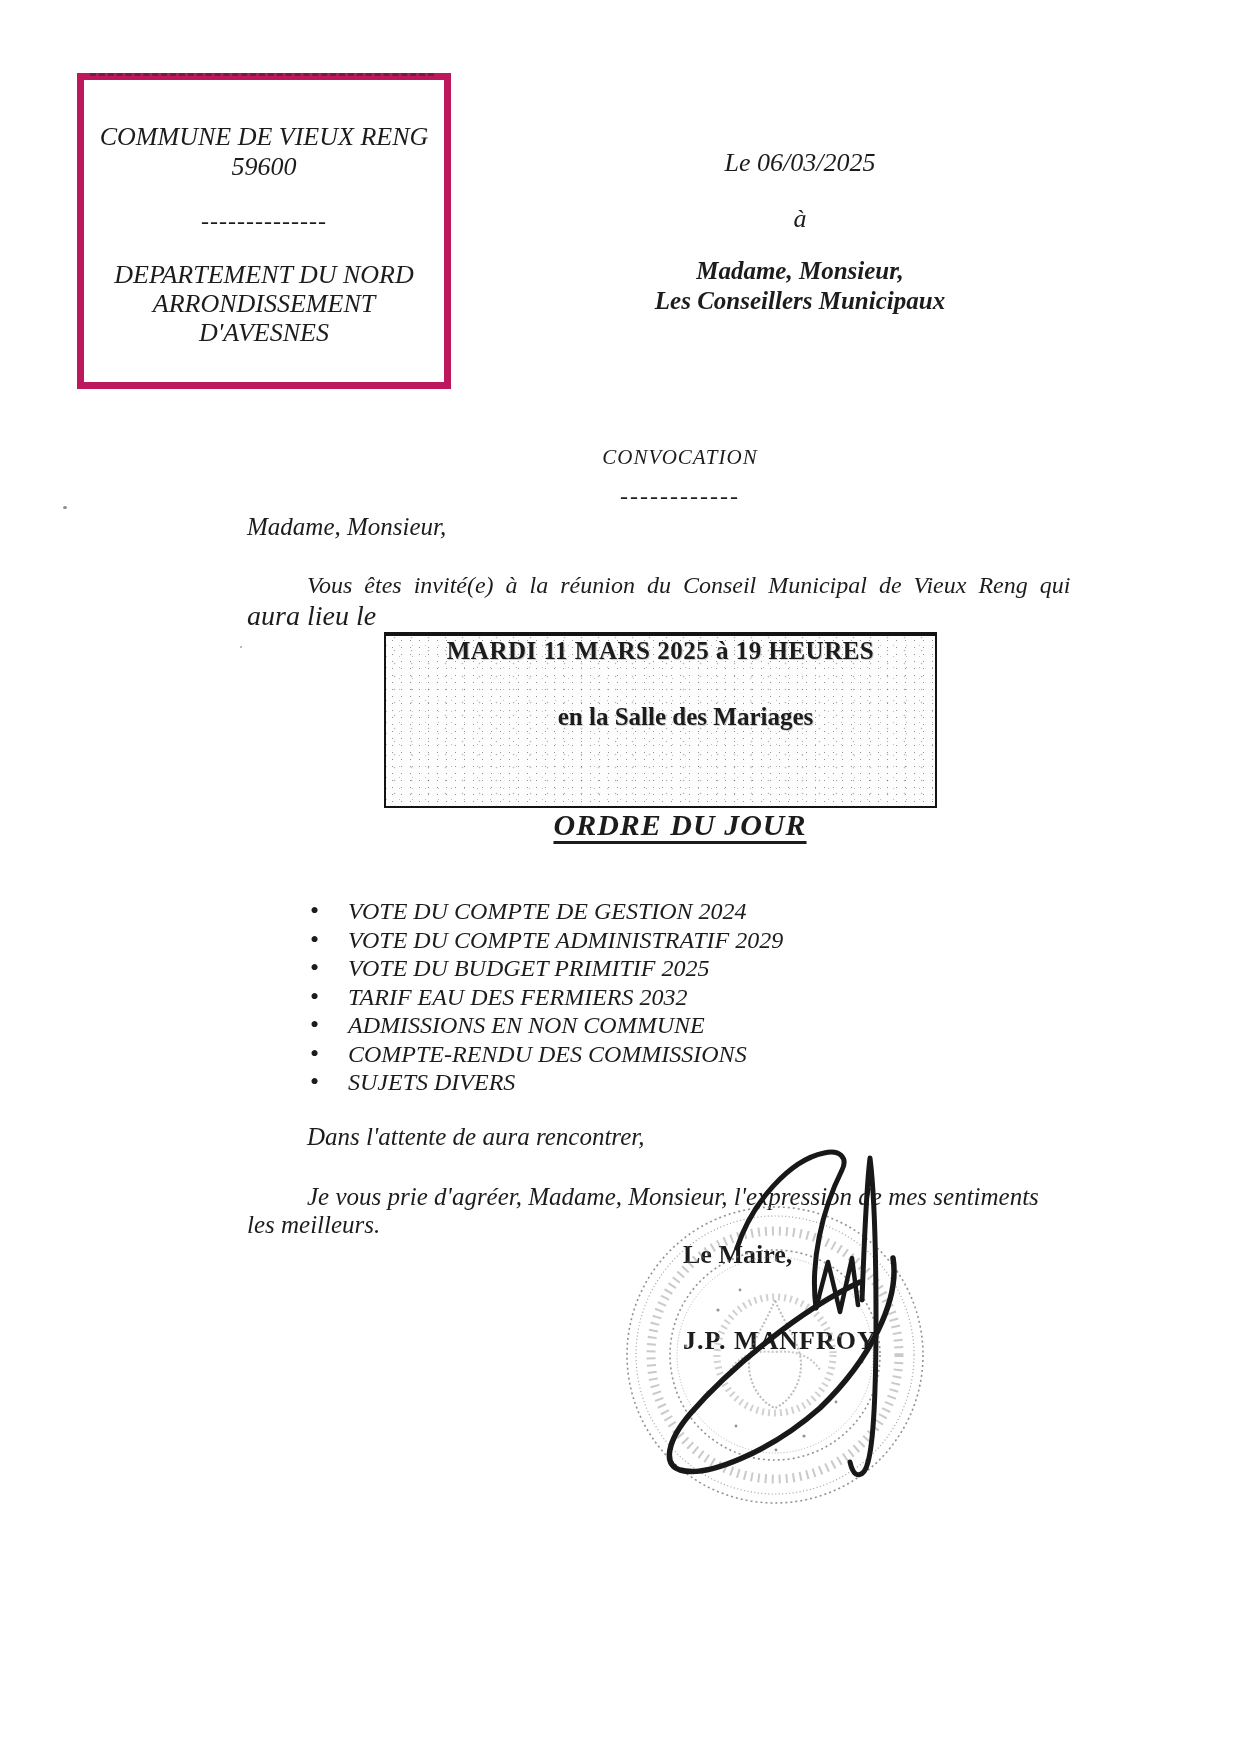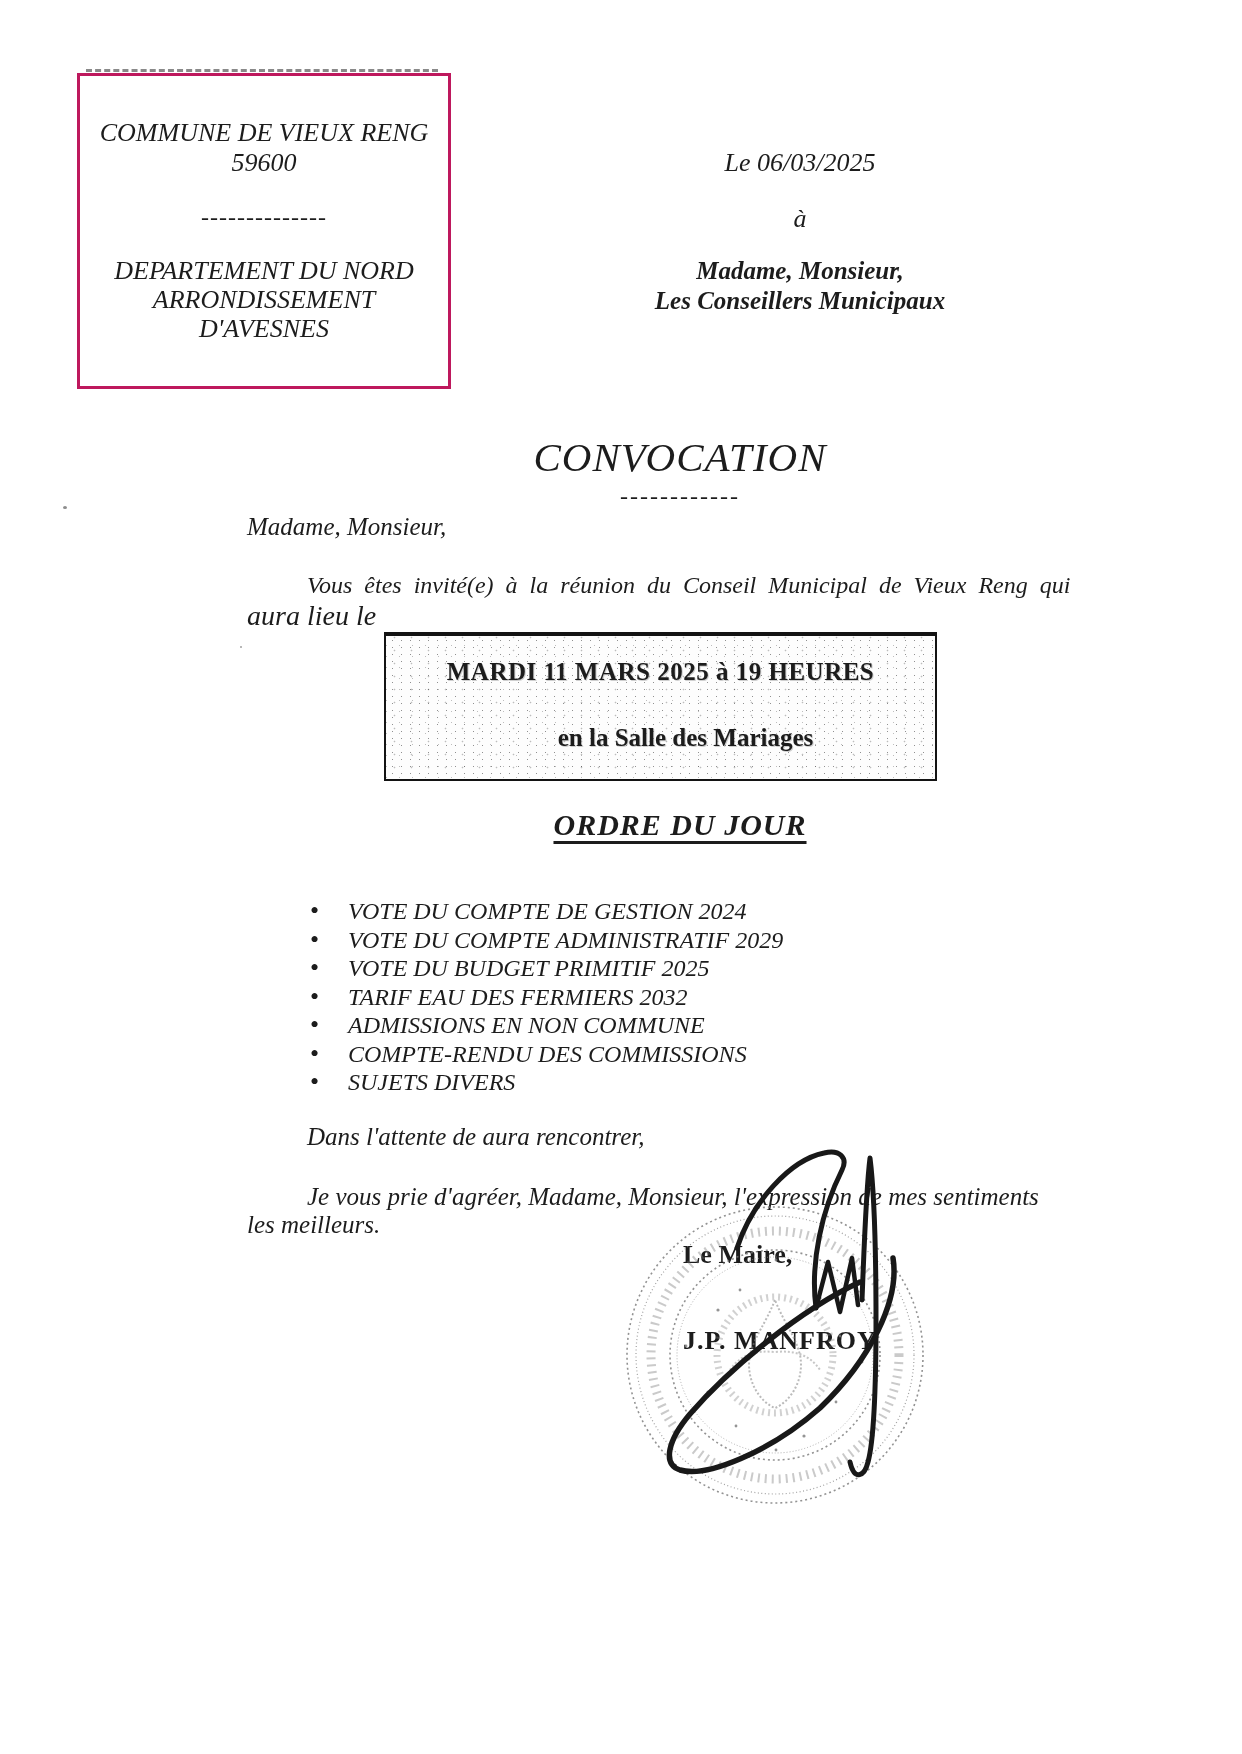--- a/index.html
+++ b/index.html
@@ -10,21 +10,21 @@
     background:#ffffff;
     overflow:hidden;
     font-family:"Liberation Serif","DejaVu Serif",serif;
     color:#1c1c1c;
   }
   .abs{position:absolute;}
 
   
   .letterhead-box{
     left:77px;top:73px;width:374px;height:316px;
-    border:3px solid #be185d;
+    border:7px solid #be185d;
     text-align:center;
     font-style:italic;
     box-sizing:border-box;
     padding-top:42px;
   }
   .letterhead-box::before{
     content:"";position:absolute;left:6px;right:10px;top:-7px;
     border-top:3px dashed #2a2a2a;opacity:.55;
   }
   .lh-line{font-size:26px;line-height:30px;}
@@ -35,35 +35,34 @@
   
   .header-right{left:600px;top:112px;width:400px;text-align:center;}
   .hr-republic{font-size:22px;font-style:italic;letter-spacing:1px;line-height:26px;}
   .hr-date{font-size:26px;font-style:italic;margin-top:36px;line-height:30px;}
   .hr-a{font-size:26px;font-style:italic;margin-top:26px;line-height:30px;}
   .hr-rec1{font-size:25px;font-style:italic;font-weight:bold;margin-top:22px;line-height:30px;}
   .hr-rec2{font-size:25px;font-style:italic;font-weight:bold;line-height:30px;}
 
   
   .title-block{left:430px;top:438px;width:500px;text-align:center;}
-  .title-text{font-size:41px;font-style:italic;letter-spacing:1px;line-height:38px;}
+  .title-text{font-size:21px;font-style:italic;letter-spacing:1px;line-height:38px;}
   .title-sep{font-size:24px;letter-spacing:2px;line-height:20px;margin-top:10px;}
 
   
   .salutation{left:247px;top:513px;font-size:25px;font-style:italic;}
   .intro-l1{left:307px;top:572px;font-size:24px;font-style:italic;word-spacing:6px;}
   .intro-l2{left:247px;top:600px;font-size:28px;font-style:italic;}
 
   
   .meeting-box{
-    left:384px;top:632px;width:553px;height:149px;
+    left:384px;top:632px;width:553px;height:176px;
     border:2px solid #131313;border-top-width:4px;
     box-sizing:border-box;
     display:flex;flex-direction:column;align-items:center;
-    padding-top:21px;
     background-color:#fdfdfd;
     background-image:
       radial-gradient(circle, rgba(55,55,55,.55) 0.6px, transparent 1px),
       radial-gradient(circle, rgba(95,95,95,.40) 0.5px, transparent 0.9px),
       radial-gradient(circle, rgba(40,40,40,.30) 0.7px, transparent 1.1px);
     background-size:9px 7px, 13px 11px, 17px 13px;
     background-position:2px 1px, 7px 4px, 0 8px;
   }
   .mb-line1{font-size:25px;font-weight:bold;letter-spacing:.5px;line-height:30px;text-shadow:1px 1px 0 rgba(120,120,120,.35);}
   .mb-line2{font-size:25px;font-weight:bold;margin-top:36px;position:relative;left:25px;line-height:30px;text-shadow:1px 1px 0 rgba(120,120,120,.35);}

